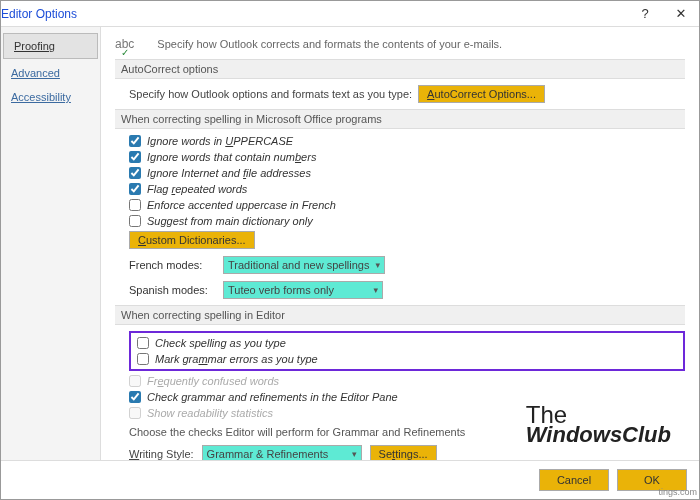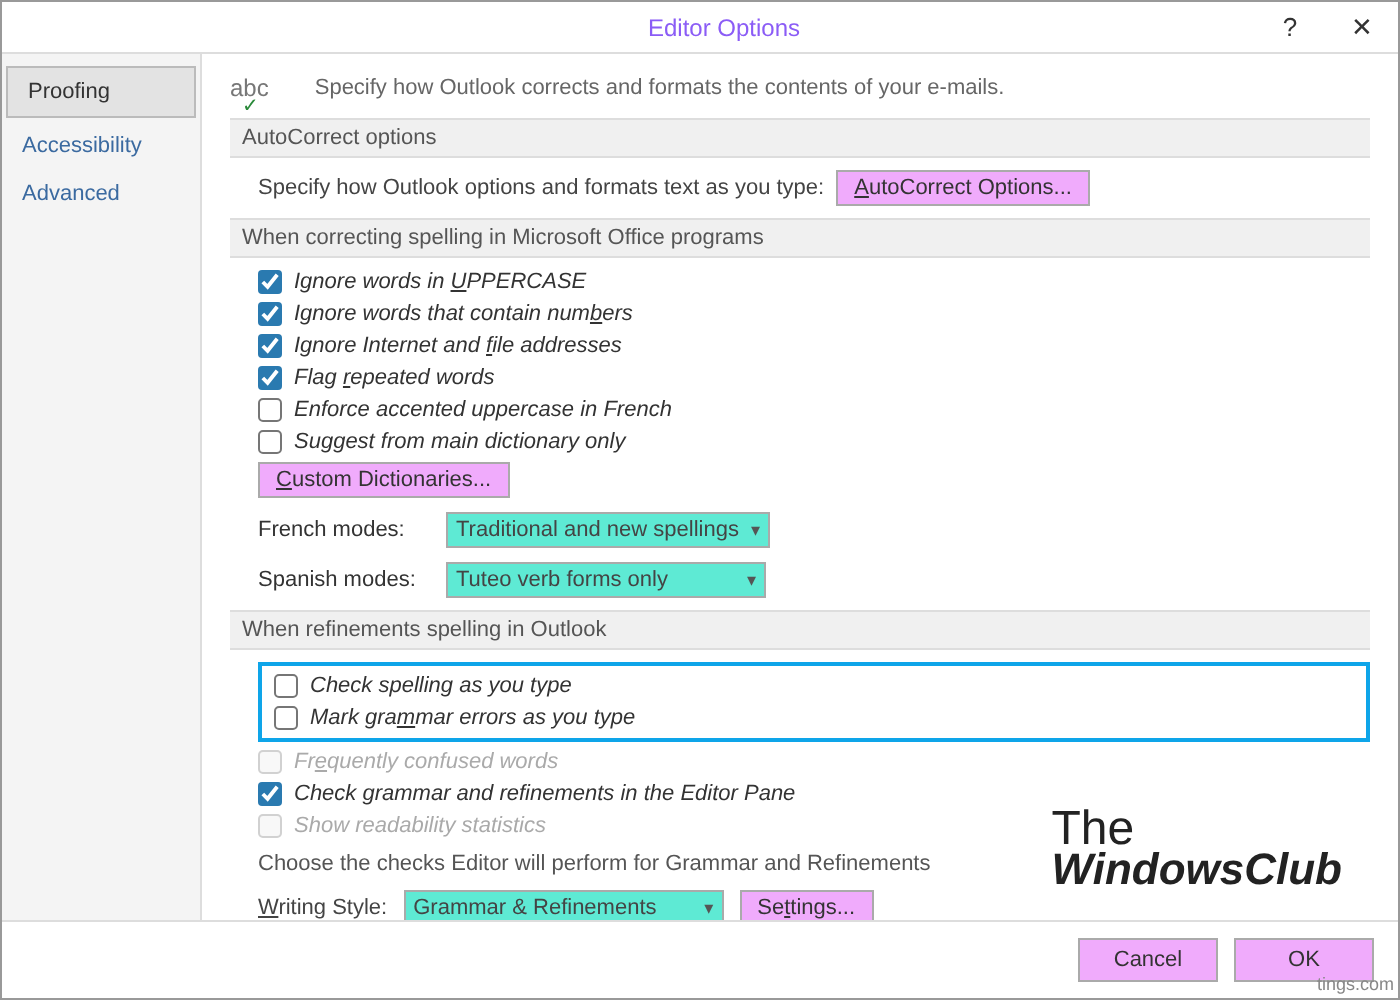--- a/index.html
+++ b/index.html
@@ -1,44 +1,44 @@
 <!DOCTYPE html>
 <html><head>
 <meta charset="utf-8">
 <style>
 * { box-sizing: border-box; margin: 0; padding: 0; }
 body { font-family: "Segoe UI", Tahoma, sans-serif; font-size: 11px; color: #444; background: #f0f0f0; }
 .window { width: 700px; height: 500px; background: #fff; border: 1px solid #999; position: relative; display: flex; flex-direction: column; }
 .titlebar { height: 26px; background: #fff; border-bottom: 1px solid #ddd; display: flex; align-items: center; position: relative; }
-.titlebar-title { flex: 1; text-align: center; font-size: 12px; color: #8b5cf6; padding-left: 24px; }
+.titlebar-title { flex: 1; font-size: 12px; color: #1d4ed8; }
 .title-controls { position: absolute; right: 0; top: 0; display: flex; height: 100%; }
 .title-btn { width: 36px; display: flex; align-items: center; justify-content: center; font-size: 13px; color: #333; cursor: default; }
 .content { flex: 1; display: flex; overflow: hidden; }
 .sidebar { width: 100px; background: #f4f4f4; border-right: 1px solid #ddd; padding-top: 4px; }
-.side-item { padding: 6px 10px; color: #3b6aa0; cursor: default; font-size: 11px; }
+.side-item { padding: 6px 10px; color: #3b6aa0; cursor: default; font-size: 11px; text-decoration: underline; }
 .side-item.active { background: #e3e3e3; border: 1px solid #bbb; color: #333; margin: 2px; }
 .main { flex: 1; padding: 10px 14px 6px 14px; overflow: hidden; background: #fff; }
 .header-row { display: flex; align-items: center; gap: 23px; margin-bottom: 8px; }
 .abc-icon { font-size: 12px; color: #777; position: relative; }
 .abc-icon::after { content: "✓"; color: #2a8a3a; position: absolute; left: 6px; top: 10px; font-size: 10px; }
 .header-desc { color: #666; font-size: 11px; }
 .section-title { background: #f0f0f0; border-top: 1px solid #ddd; border-bottom: 1px solid #ddd; padding: 3px 6px; color: #555; font-size: 11px; margin: 6px 0 6px 0; }
 .section-body { padding-left: 14px; display: flex; flex-direction: column; gap: 4px; }
 .row { display: flex; align-items: center; gap: 6px; }
 .row-text { color: #444; }
-.btn { background: #f0abfc; border: 1px solid #aaa; padding: 2px 8px; font-size: 11px; color: #333; cursor: default; }
+.btn { background: #eab308; border: 1px solid #aaa; padding: 2px 8px; font-size: 11px; color: #333; cursor: default; }
 input[type=checkbox] { width: 12px; height: 12px; accent-color: #2a7ab0; }
 .cb-label { color: #333; font-style: italic; }
 .cb-label u { text-decoration: underline; }
 .cb-label.disabled { color: #aaa; }
 .dropdown { display: inline-flex; align-items: center; border: 1px solid #aaa; background: #5eead4; height: 18px; padding: 0 4px; gap: 6px; min-width: 160px; justify-content: space-between; font-size: 11px; }
 .chev { font-size: 9px; color: #555; }
 .field-row { display: flex; align-items: center; gap: 8px; margin-top: 3px; }
 .field-label { min-width: 86px; color: #333; }
-.highlight-box { border: 2px solid #0ea5e9; padding: 4px 6px; display: inline-flex; flex-direction: column; gap: 4px; }
+.highlight-box { border: 2px solid #6d28d9; padding: 4px 6px; display: inline-flex; flex-direction: column; gap: 4px; }
 .help-text { color: #555; font-size: 11px; margin-top: 3px; }
 .footer { border-top: 1px solid #ddd; padding: 8px 12px; display: flex; justify-content: flex-end; gap: 8px; background: #fff; }
 .footer .btn { min-width: 70px; text-align: center; padding: 4px 8px; }
 .watermark { position: absolute; right: 28px; bottom: 54px; font-family: "Segoe UI", sans-serif; color: #222; pointer-events: none; }
 .wm1 { font-size: 24px; font-weight: 400; line-height: 0.9; }
 .wm2 { font-size: 22px; font-weight: 700; line-height: 0.9; font-style: italic; }
 .corner-wm { position: absolute; right: 2px; bottom: 2px; font-size: 9px; color: #888; }
 </style>
 </head>
 <body>
@@ -48,22 +48,22 @@
     <div class="titlebar-title">Editor Options</div>
     <div class="title-controls">
       <div class="title-btn">?</div>
       <div class="title-btn">✕</div>
     </div>
   </div>
 
   <div class="content">
     <div class="sidebar">
       <div class="side-item active">Proofing</div>
+      <div class="side-item">Advanced</div>
       <div class="side-item">Accessibility</div>
-      <div class="side-item">Advanced</div>
     </div>
 
     <div class="main">
       <div class="header-row">
         <div class="abc-icon">abc</div>
         <div class="header-desc">Specify how Outlook corrects and formats the contents of your e-mails.</div>
       </div>
 
       <div class="section-title">AutoCorrect options</div>
       <div class="section-body">
@@ -111,21 +111,21 @@
         </div>
         <div class="field-row">
           <span class="field-label">Spanish modes:</span>
           <div class="dropdown">
               <span>Tuteo verb forms only</span>
               <span class="chev">▾</span>
             </div>
         </div>
       </div>
 
-      <div class="section-title">When refinements spelling in Outlook</div>
+      <div class="section-title">When correcting spelling in Editor</div>
       <div class="section-body">
         <div class="highlight-box">
           <label class="row">
               <input type="checkbox" style="">
               <span class="cb-label">Check spelling as you type</span>
             </label>
           <label class="row">
               <input type="checkbox" style="">
               <span class="cb-label">Mark gra<u>m</u>mar errors as you type</span>
             </label>

